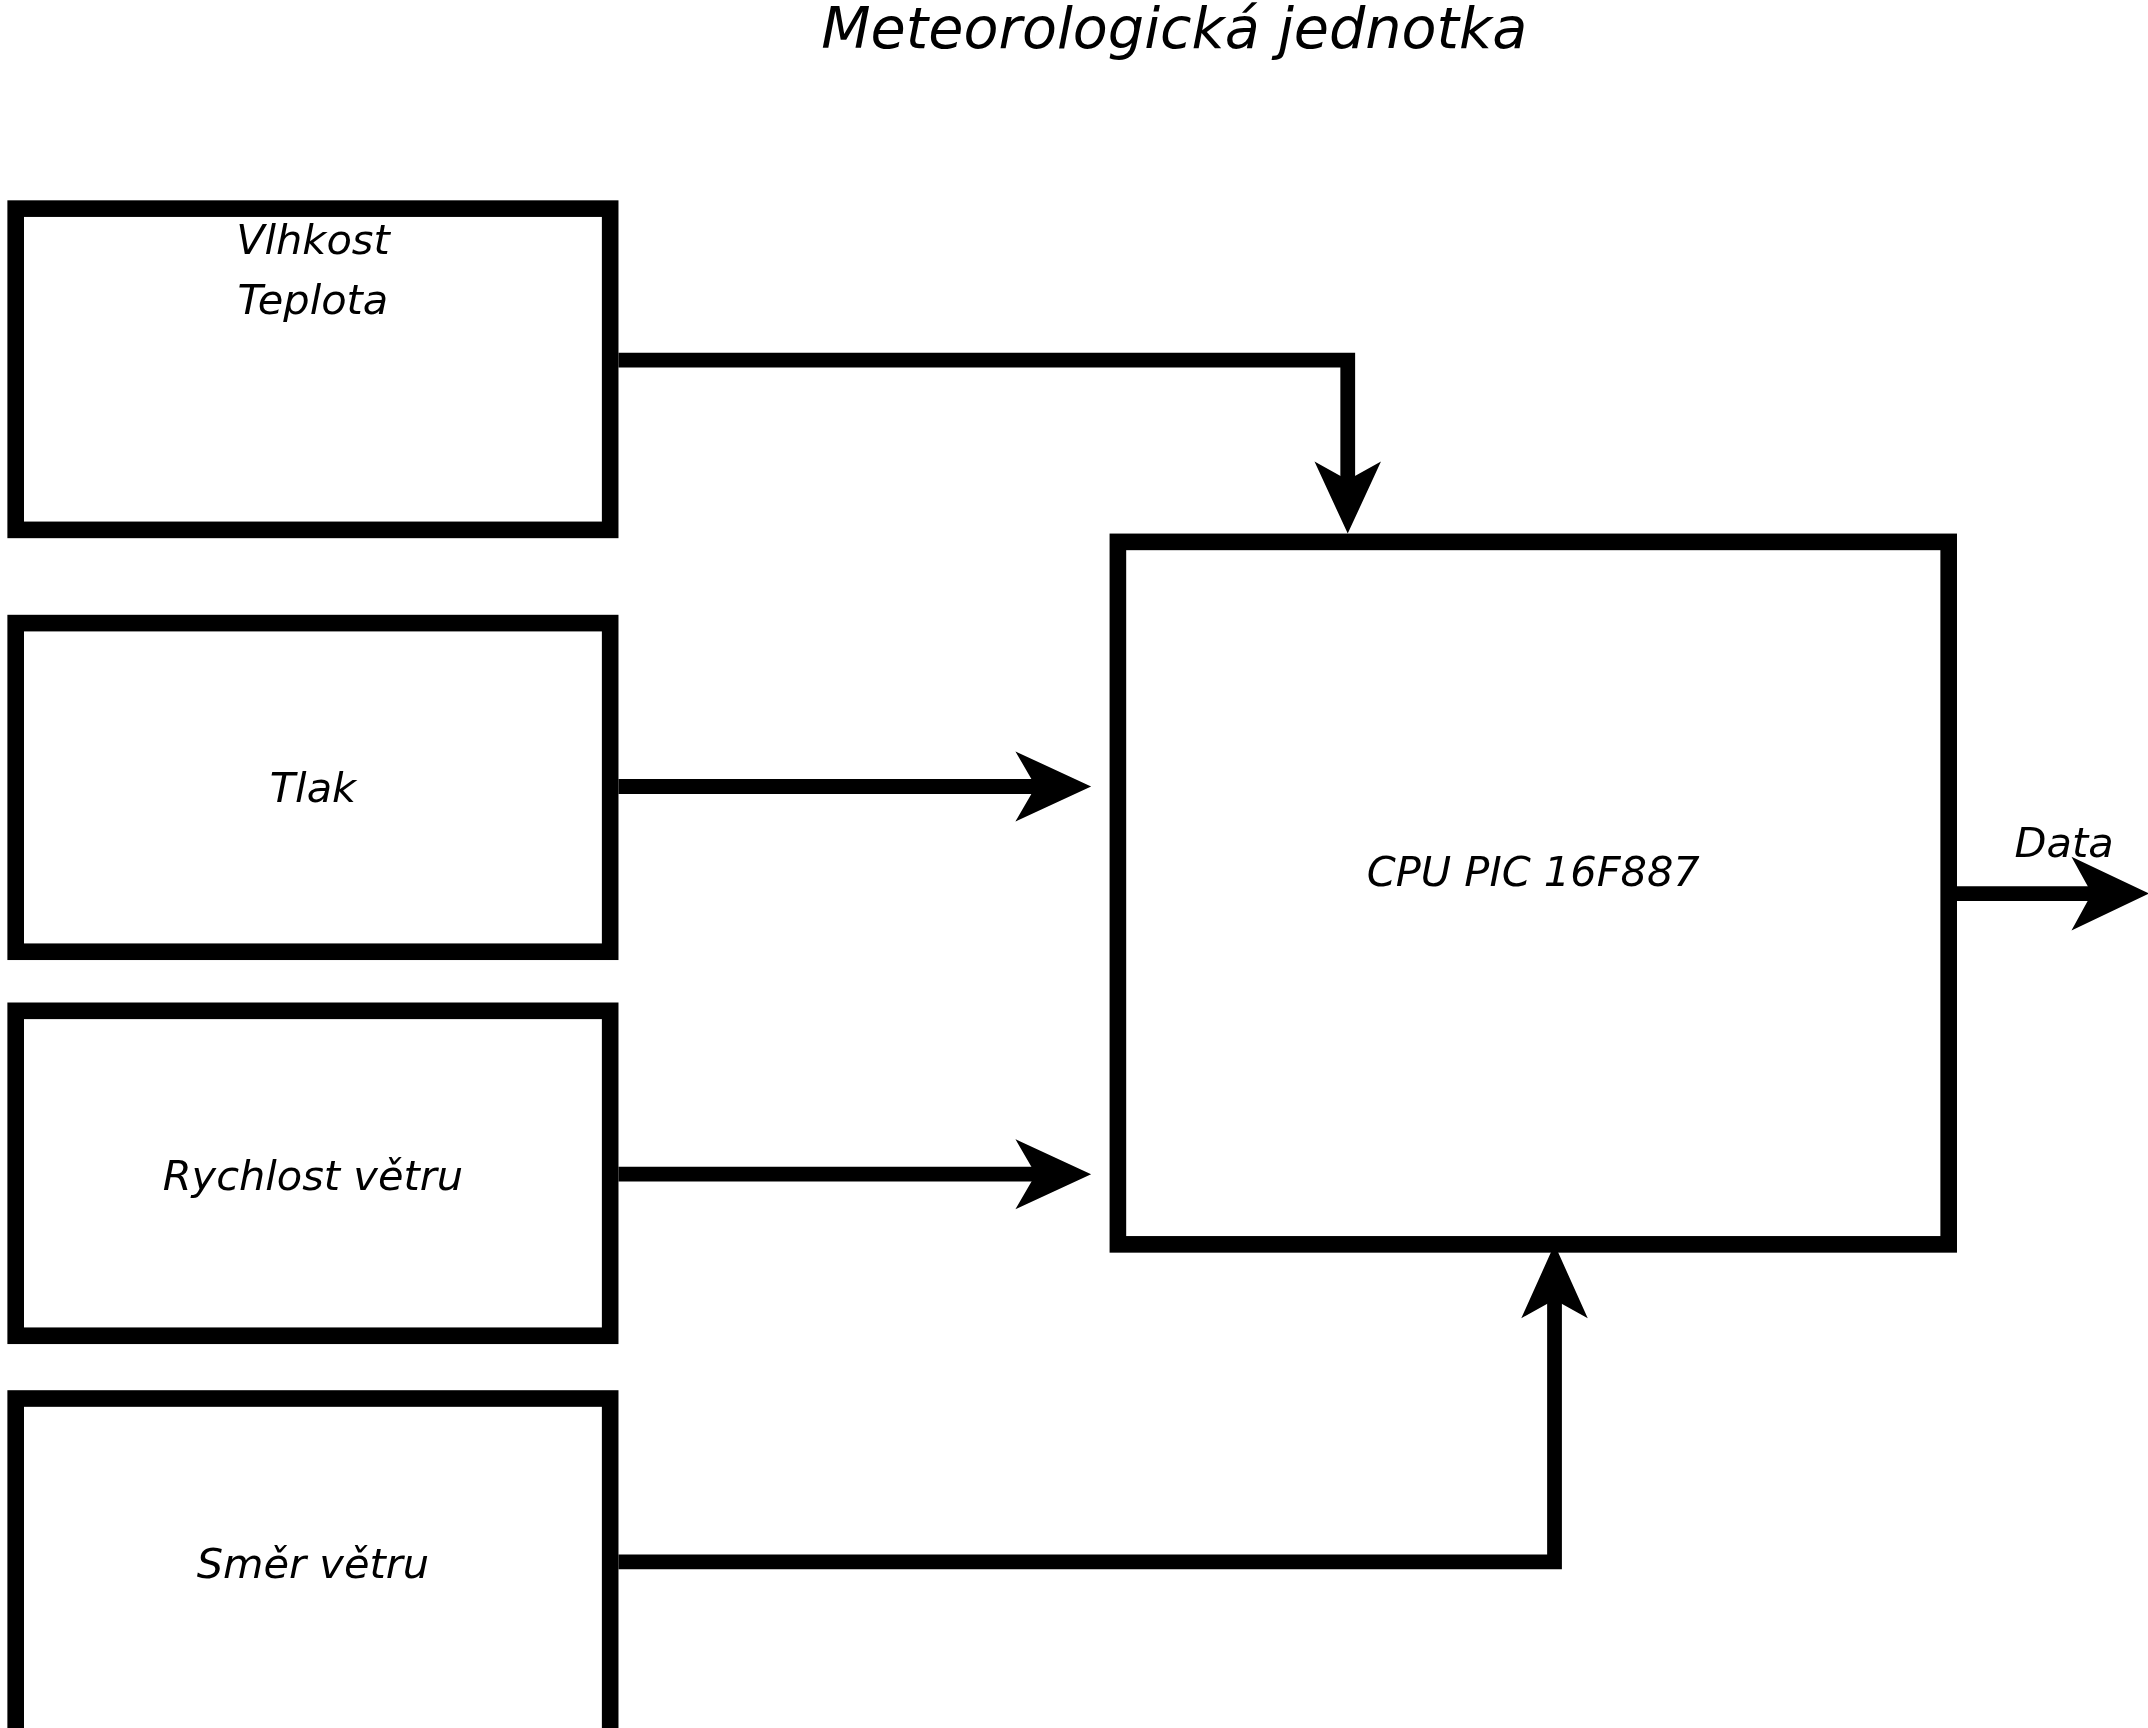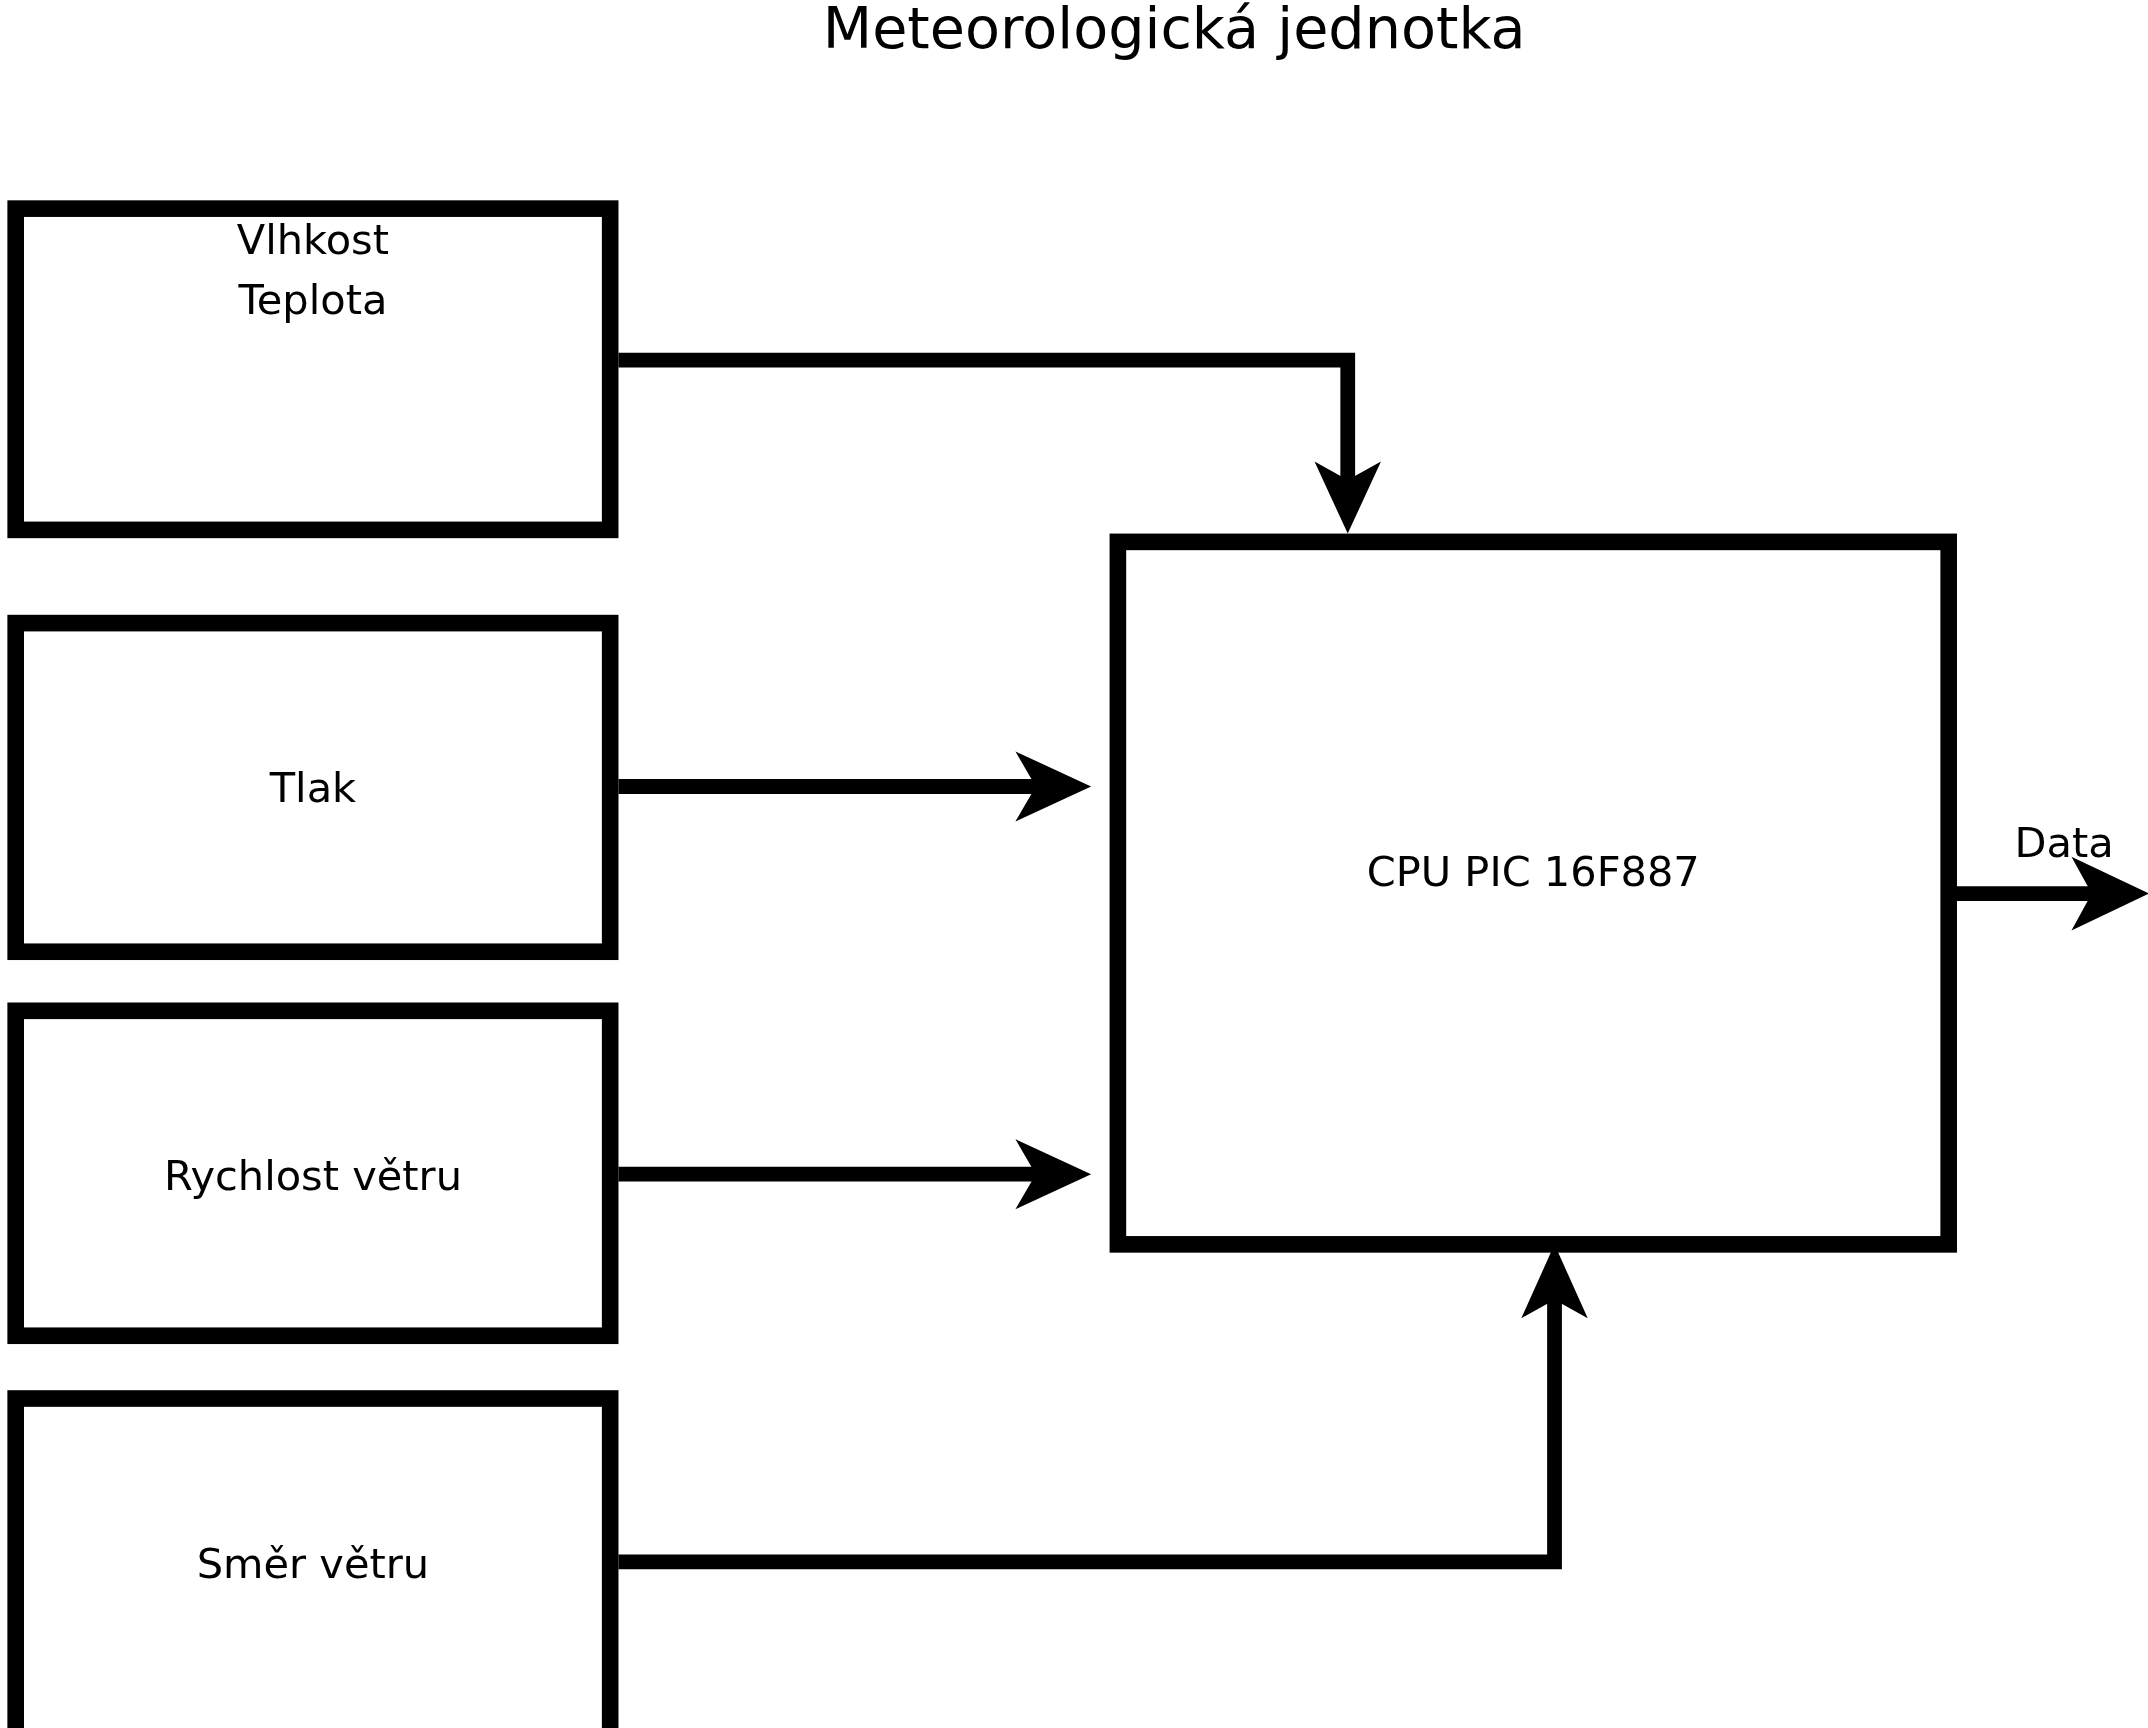--- a/index.html
+++ b/index.html
@@ -10,20 +10,21 @@
   }
   body {
     font-family: "DejaVu Sans", "Liberation Sans", sans-serif;
   }
   #canvas {
     position: relative;
     width: 2149px;
     height: 1729px;
     background: #ffffff;
     overflow: hidden;
+    font-style: italic;
   }
   #diagram-svg {
     position: absolute;
     left: 0;
     top: 0;
     width: 2149px;
     height: 1729px;
     display: block;
   }
   .diagram-title {

